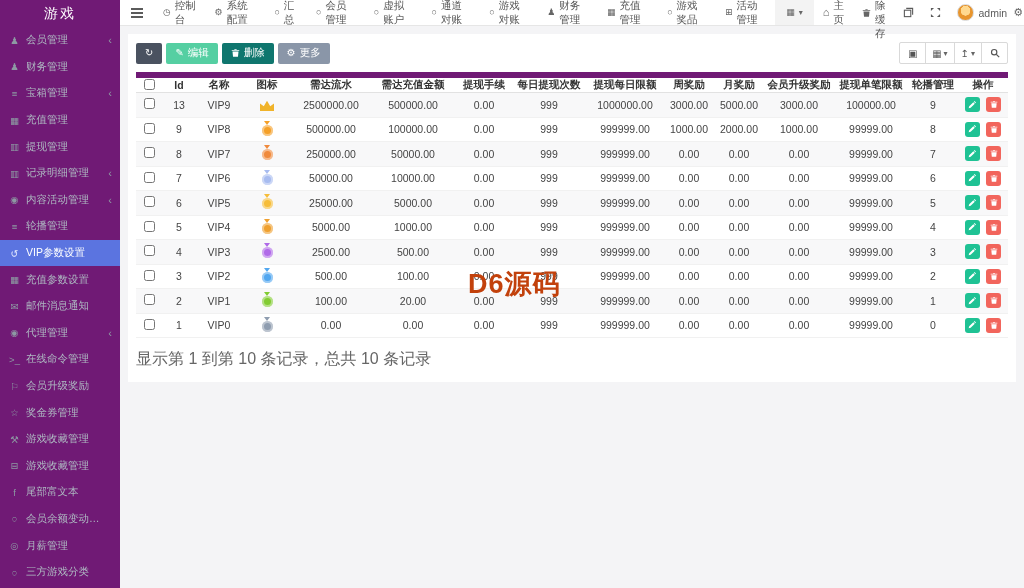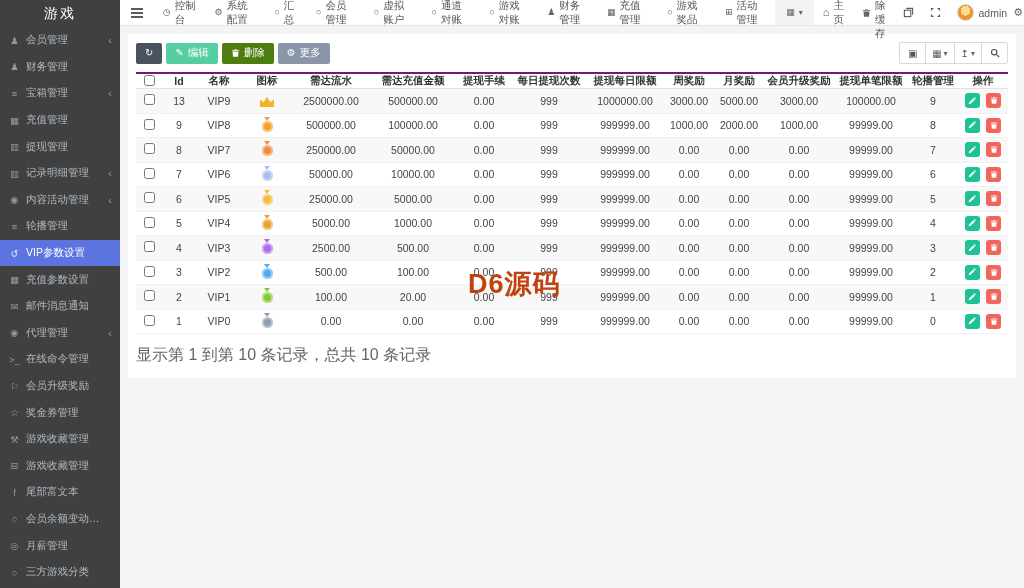--- a/index.html
+++ b/index.html
@@ -1,20 +1,20 @@
 <!DOCTYPE html>
 <html><head>
 <meta charset="utf-8">
 <style>
   * { margin:0; padding:0; box-sizing:border-box; }
   html,body { width:1024px; height:588px; overflow:hidden; }
   body { font-family:"Liberation Sans","DejaVu Sans",sans-serif; background:#f4f4f6; position:relative; font-size:10.5px; color:#444; }
 
   
-  .sidebar { position:absolute; left:0; top:0; bottom:0; width:120px; background:#404040; color:#aeb9c2; z-index:3; }
+  .sidebar { position:absolute; left:0; top:0; bottom:0; width:120px; background:#701a75; color:#aeb9c2; z-index:3; }
   .side-title { height:27px; line-height:27px; text-align:center; color:#fff; font-size:14px; letter-spacing:2px; }
   .s-item { height:26.6px; display:flex; align-items:center; gap:5px; padding:0 8px; font-size:10.5px; cursor:pointer; white-space:nowrap; }
   .s-item.active { background:#5b74e0; color:#fff; }
   .s-ic { width:13px; text-align:center; font-size:9.5px; color:#8d99a3; flex:none; }
   .s-item.active .s-ic { color:#e6ebff; }
   .s-lb { flex:1; overflow:hidden; text-overflow:ellipsis; }
   .s-ch { font-size:11px; color:#8d99a3; }
 
   
   .navbar { position:absolute; left:120px; right:0; top:0; height:26px; background:#fff; border-bottom:1px solid #e6e6e6; display:flex; align-items:center; color:#555; z-index:2; }
@@ -28,34 +28,34 @@
   .icon-btn { height:100%; display:flex; align-items:center; padding:0 8px; cursor:pointer; color:#5b5b5b; }
   .avatar { width:17px; height:17px; border-radius:50%; background:radial-gradient(circle at 50% 38%, #ffd98f 0 40%, #e8952d 42% 100%); border:1px solid #d8d8d8; display:inline-block; }
   .admin-name { padding:0 6px 0 5px; }
 
   
   .card { position:absolute; left:128px; top:34px; width:888px; background:#fff; padding:8px 8px 12px; }
   .toolbar { display:flex; align-items:center; margin-bottom:8px; }
   .btn { height:21px; border:none; border-radius:2px; color:#fff; font-size:10.5px; display:inline-flex; align-items:center; gap:4px; padding:0 9px; margin-right:4px; cursor:pointer; font-family:inherit; }
   .btn-refresh { background:#4a5260; }
   .btn-edit { background:#55cfa2; }
-  .btn-del { background:#4d7c0f; }
+  .btn-del { background:#0f766e; }
   .btn-more { background:#8a96a8; }
   .btn .bic { font-size:10px; line-height:1; }
   .tb-right { margin-left:auto; display:flex; align-items:center; }
   .search-inp { width:152px; height:22px; border:1px solid #d9d9d9; border-radius:2px; padding:0 7px; font-size:10.5px; color:#333; margin-right:7px; font-family:inherit; }
   .search-inp::placeholder { color:#9a9a9a; }
   .grp { display:flex; }
   .grp .gbtn { height:22px; min-width:27px; background:#fff; border:1px solid #d9d9d9; color:#555; font-size:10px; display:inline-flex; align-items:center; justify-content:center; gap:2px; padding:0 6px; cursor:pointer; margin-left:-1px; font-family:inherit; }
   .grp .gbtn:first-child { margin-left:0; border-radius:2px 0 0 2px; }
   .grp .gbtn:last-child { border-radius:0 2px 2px 0; }
 
   
   table { width:100%; border-collapse:collapse; table-layout:fixed; font-size:10.5px; color:#444; text-align:center; }
-  thead th { font-weight:bold; color:#333; height:15px; border-top:2px solid #701a75; border-bottom:1px solid #e2e2e2; overflow:hidden; white-space:nowrap; }
+  thead th { font-weight:bold; color:#333; height:15px; border-top:6px solid #701a75; border-bottom:1px solid #e2e2e2; overflow:hidden; white-space:nowrap; }
   tbody td { height:24.5px; border-bottom:1px solid #f1f1f1; overflow:hidden; white-space:nowrap; }
   tbody tr:nth-child(odd) { background:#f8f8f9; }
   input[type=checkbox] { width:11px; height:11px; cursor:pointer; }
 
   .vicon { display:inline-block; vertical-align:middle; position:relative; color:#ccc; }
   .vicon.medal { width:11px; height:11px; border-radius:50%; background:currentColor; box-shadow:inset 0 0 0 2px rgba(255,255,255,.4); }
   .vicon.medal::before { content:""; position:absolute; top:-4px; left:2.5px; border-left:3px solid transparent; border-right:3px solid transparent; border-top:4px solid currentColor; }
   .vicon.crown { width:14px; height:11px; background:currentColor; clip-path:polygon(0 100%,0 30%,27% 55%,50% 5%,73% 55%,100% 30%,100% 100%); }
 
   .act { width:15px; height:15px; border:none; border-radius:3px; color:#fff; display:inline-flex; align-items:center; justify-content:center; margin:0 2px; cursor:pointer; font-size:9px; vertical-align:middle; }

